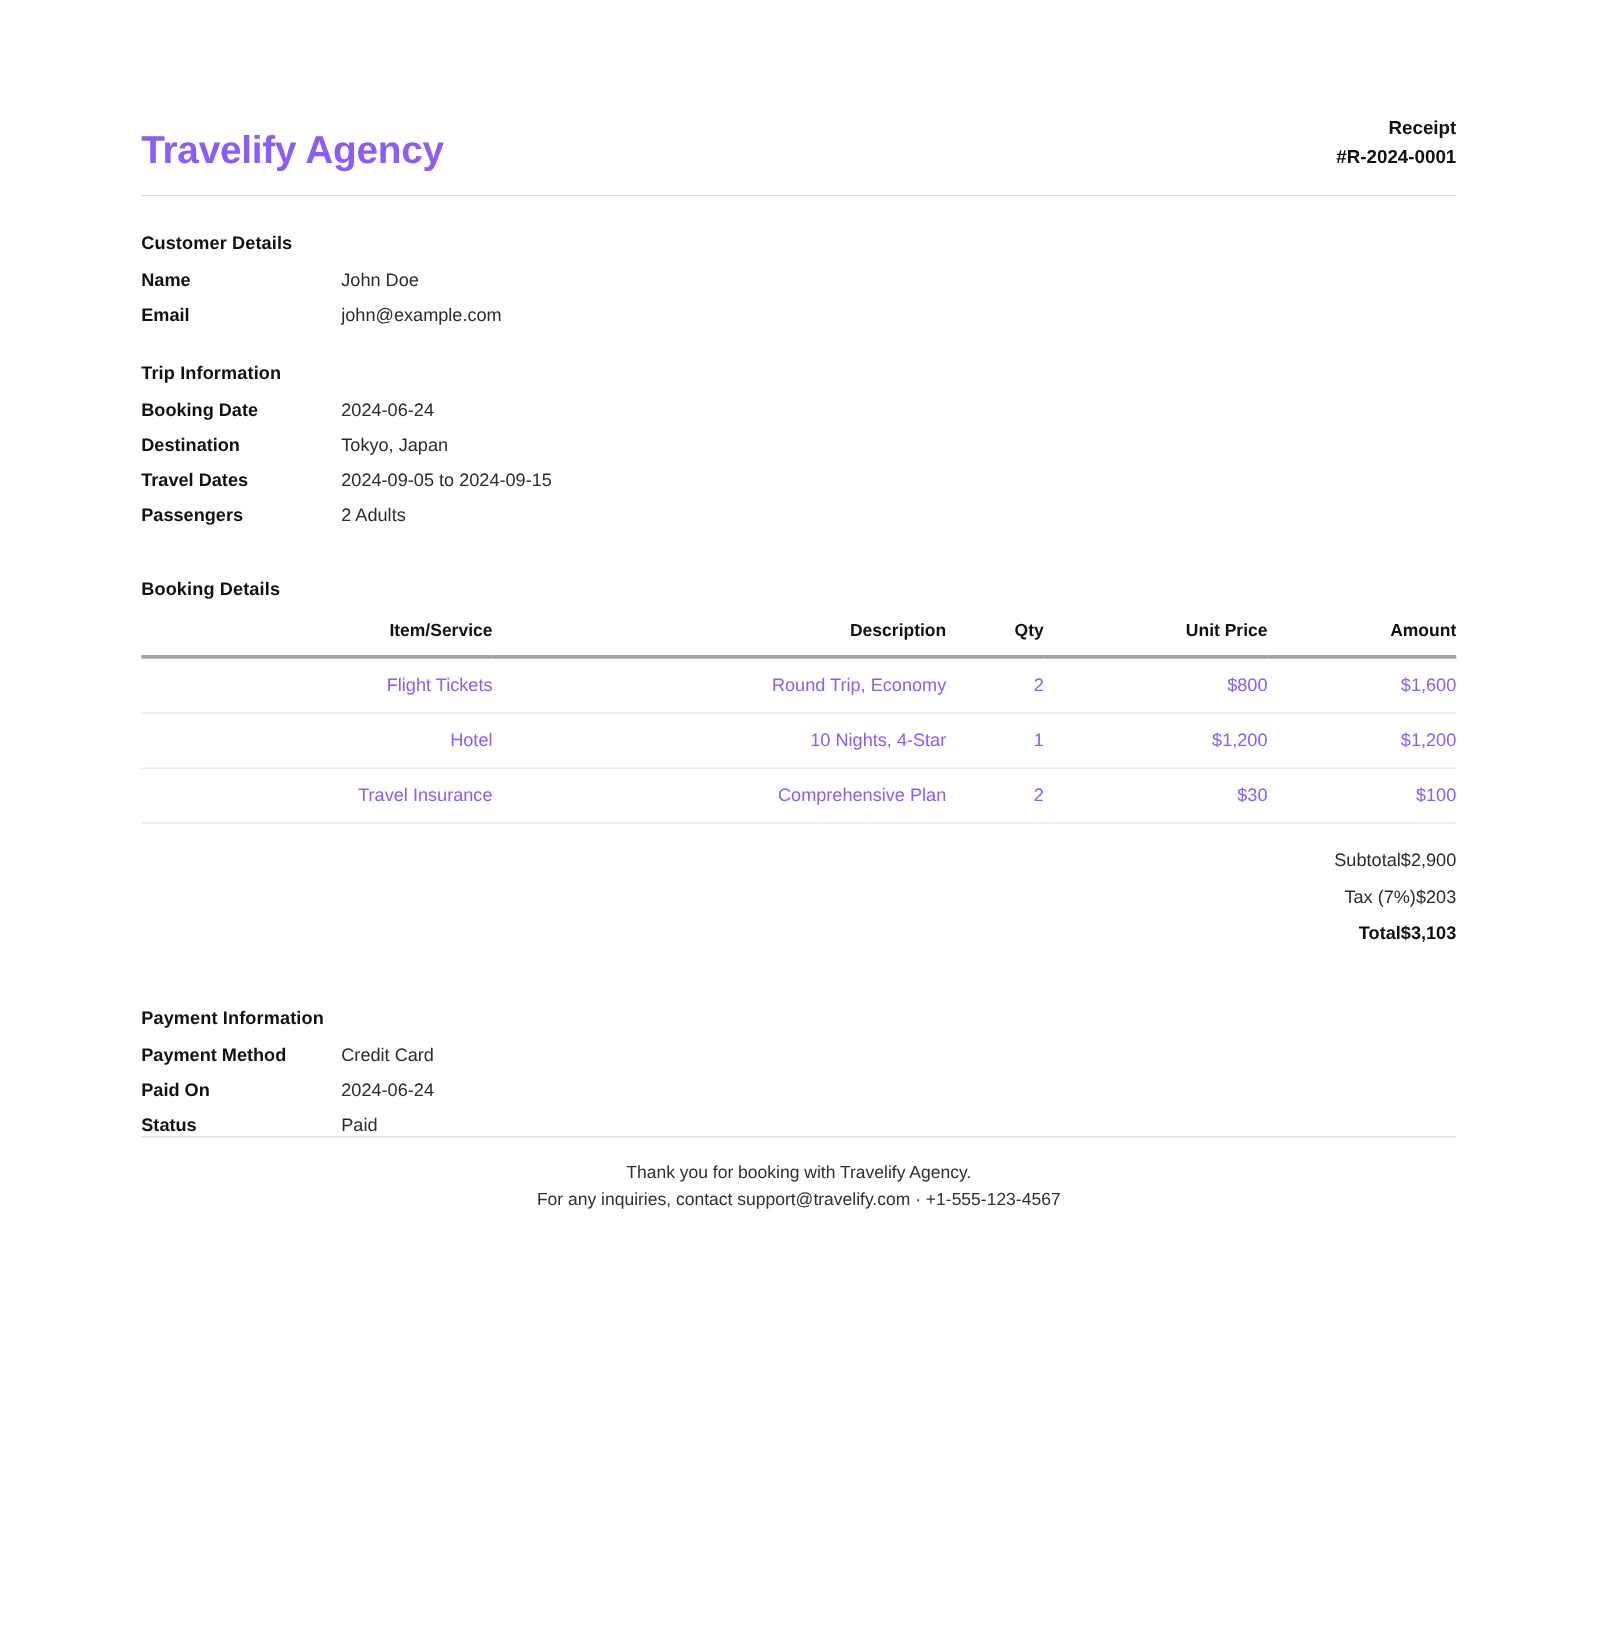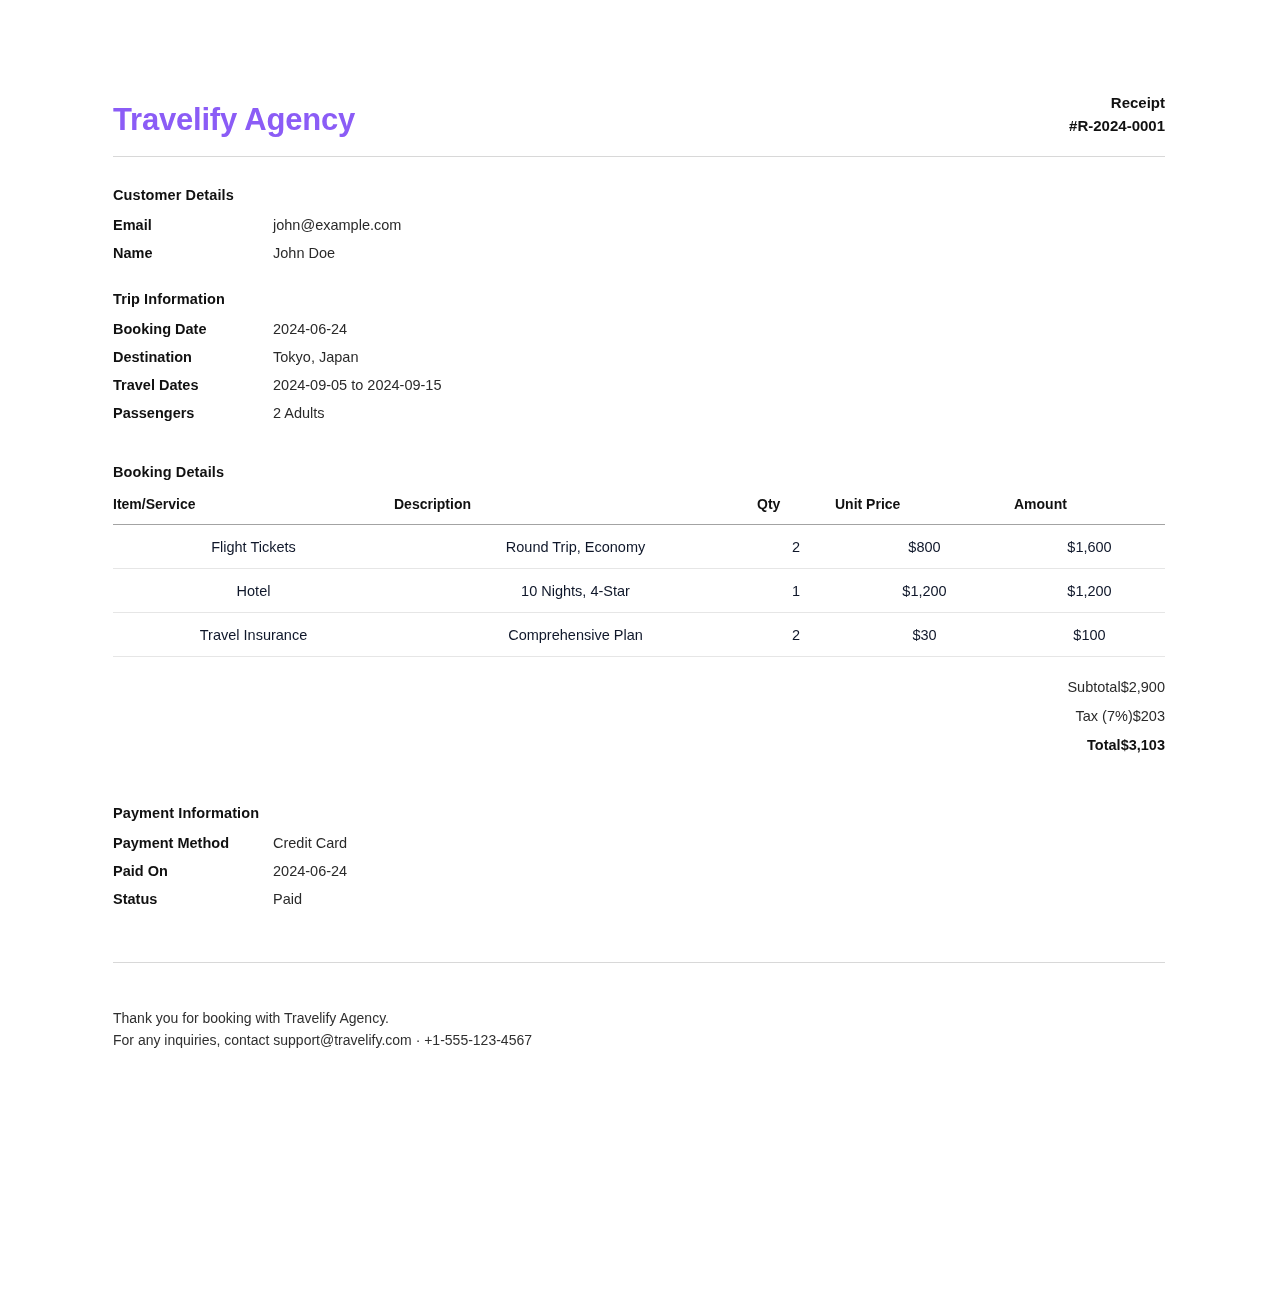--- a/index.html
+++ b/index.html
@@ -87,33 +87,33 @@
   }
 
   
   .booking-section { margin-top: 43px; }
   .items-table {
     width: 100%;
     border-collapse: collapse;
     margin-top: 16px;
   }
   .items-table th {
-    text-align: left;
+    text-align: right;
     font-size: 14px;
     font-weight: bold;
     color: #111111;
     padding: 0 0 12px 0;
-    border-bottom: 1px solid #a3a3a3;
+    border-bottom: 3px solid #a3a3a3;
     vertical-align: bottom;
   }
   .items-table td {
-    text-align: center;
+    text-align: right;
     font-size: 14.5px;
     font-weight: normal;
-    color: #0f172a;
+    color: #8b5cf6;
     padding: 14px 0 13px 0;
     border-bottom: 1px solid #e6e6e6;
     vertical-align: middle;
   }
   .col-item    { width: 281px; }
   .col-desc    { width: 363px; }
   .col-qty     { width: 78px; }
   .col-unit    { width: 179px; }
   .col-amount  { width: 151px; }
 
@@ -139,23 +139,23 @@
   .total-row.grand .t-value {
     font-weight: bold;
     color: #111111;
   }
 
   
   .payment-section { margin-top: 52px; }
 
   
   .doc-footer {
-    margin-top: 55px;
     border-top: 1px solid #d8d8d8;
-    padding-top: 44px;
+    padding-top: 16px;
+    text-align: center;
   }
   .footer-line {
     font-size: 14px;
     color: #2f2f2f;
     line-height: 1.62;
     display: block;
   }
 </style>
 </head>
 <body>
@@ -168,26 +168,26 @@
       <div class="receipt-meta">
         <span class="rm-line">Receipt</span>
         <span class="rm-line">#R-2024-0001</span>
       </div>
     </div>
 
     <div class="section">
       <h2 class="section-title">Customer Details</h2>
 
       <div class="kv-row">
+        <span class="kv-label">Name</span>
+        <span class="kv-value">John Doe</span>
+      </div>
+      <div class="kv-row">
         <span class="kv-label">Email</span>
         <span class="kv-value">john@example.com</span>
-      </div>
-      <div class="kv-row">
-        <span class="kv-label">Name</span>
-        <span class="kv-value">John Doe</span>
       </div>
     </div>
 
     <div class="section">
       <h2 class="section-title">Trip Information</h2>
 
       <div class="kv-row">
         <span class="kv-label">Booking Date</span>
         <span class="kv-value">2024-06-24</span>
       </div>

